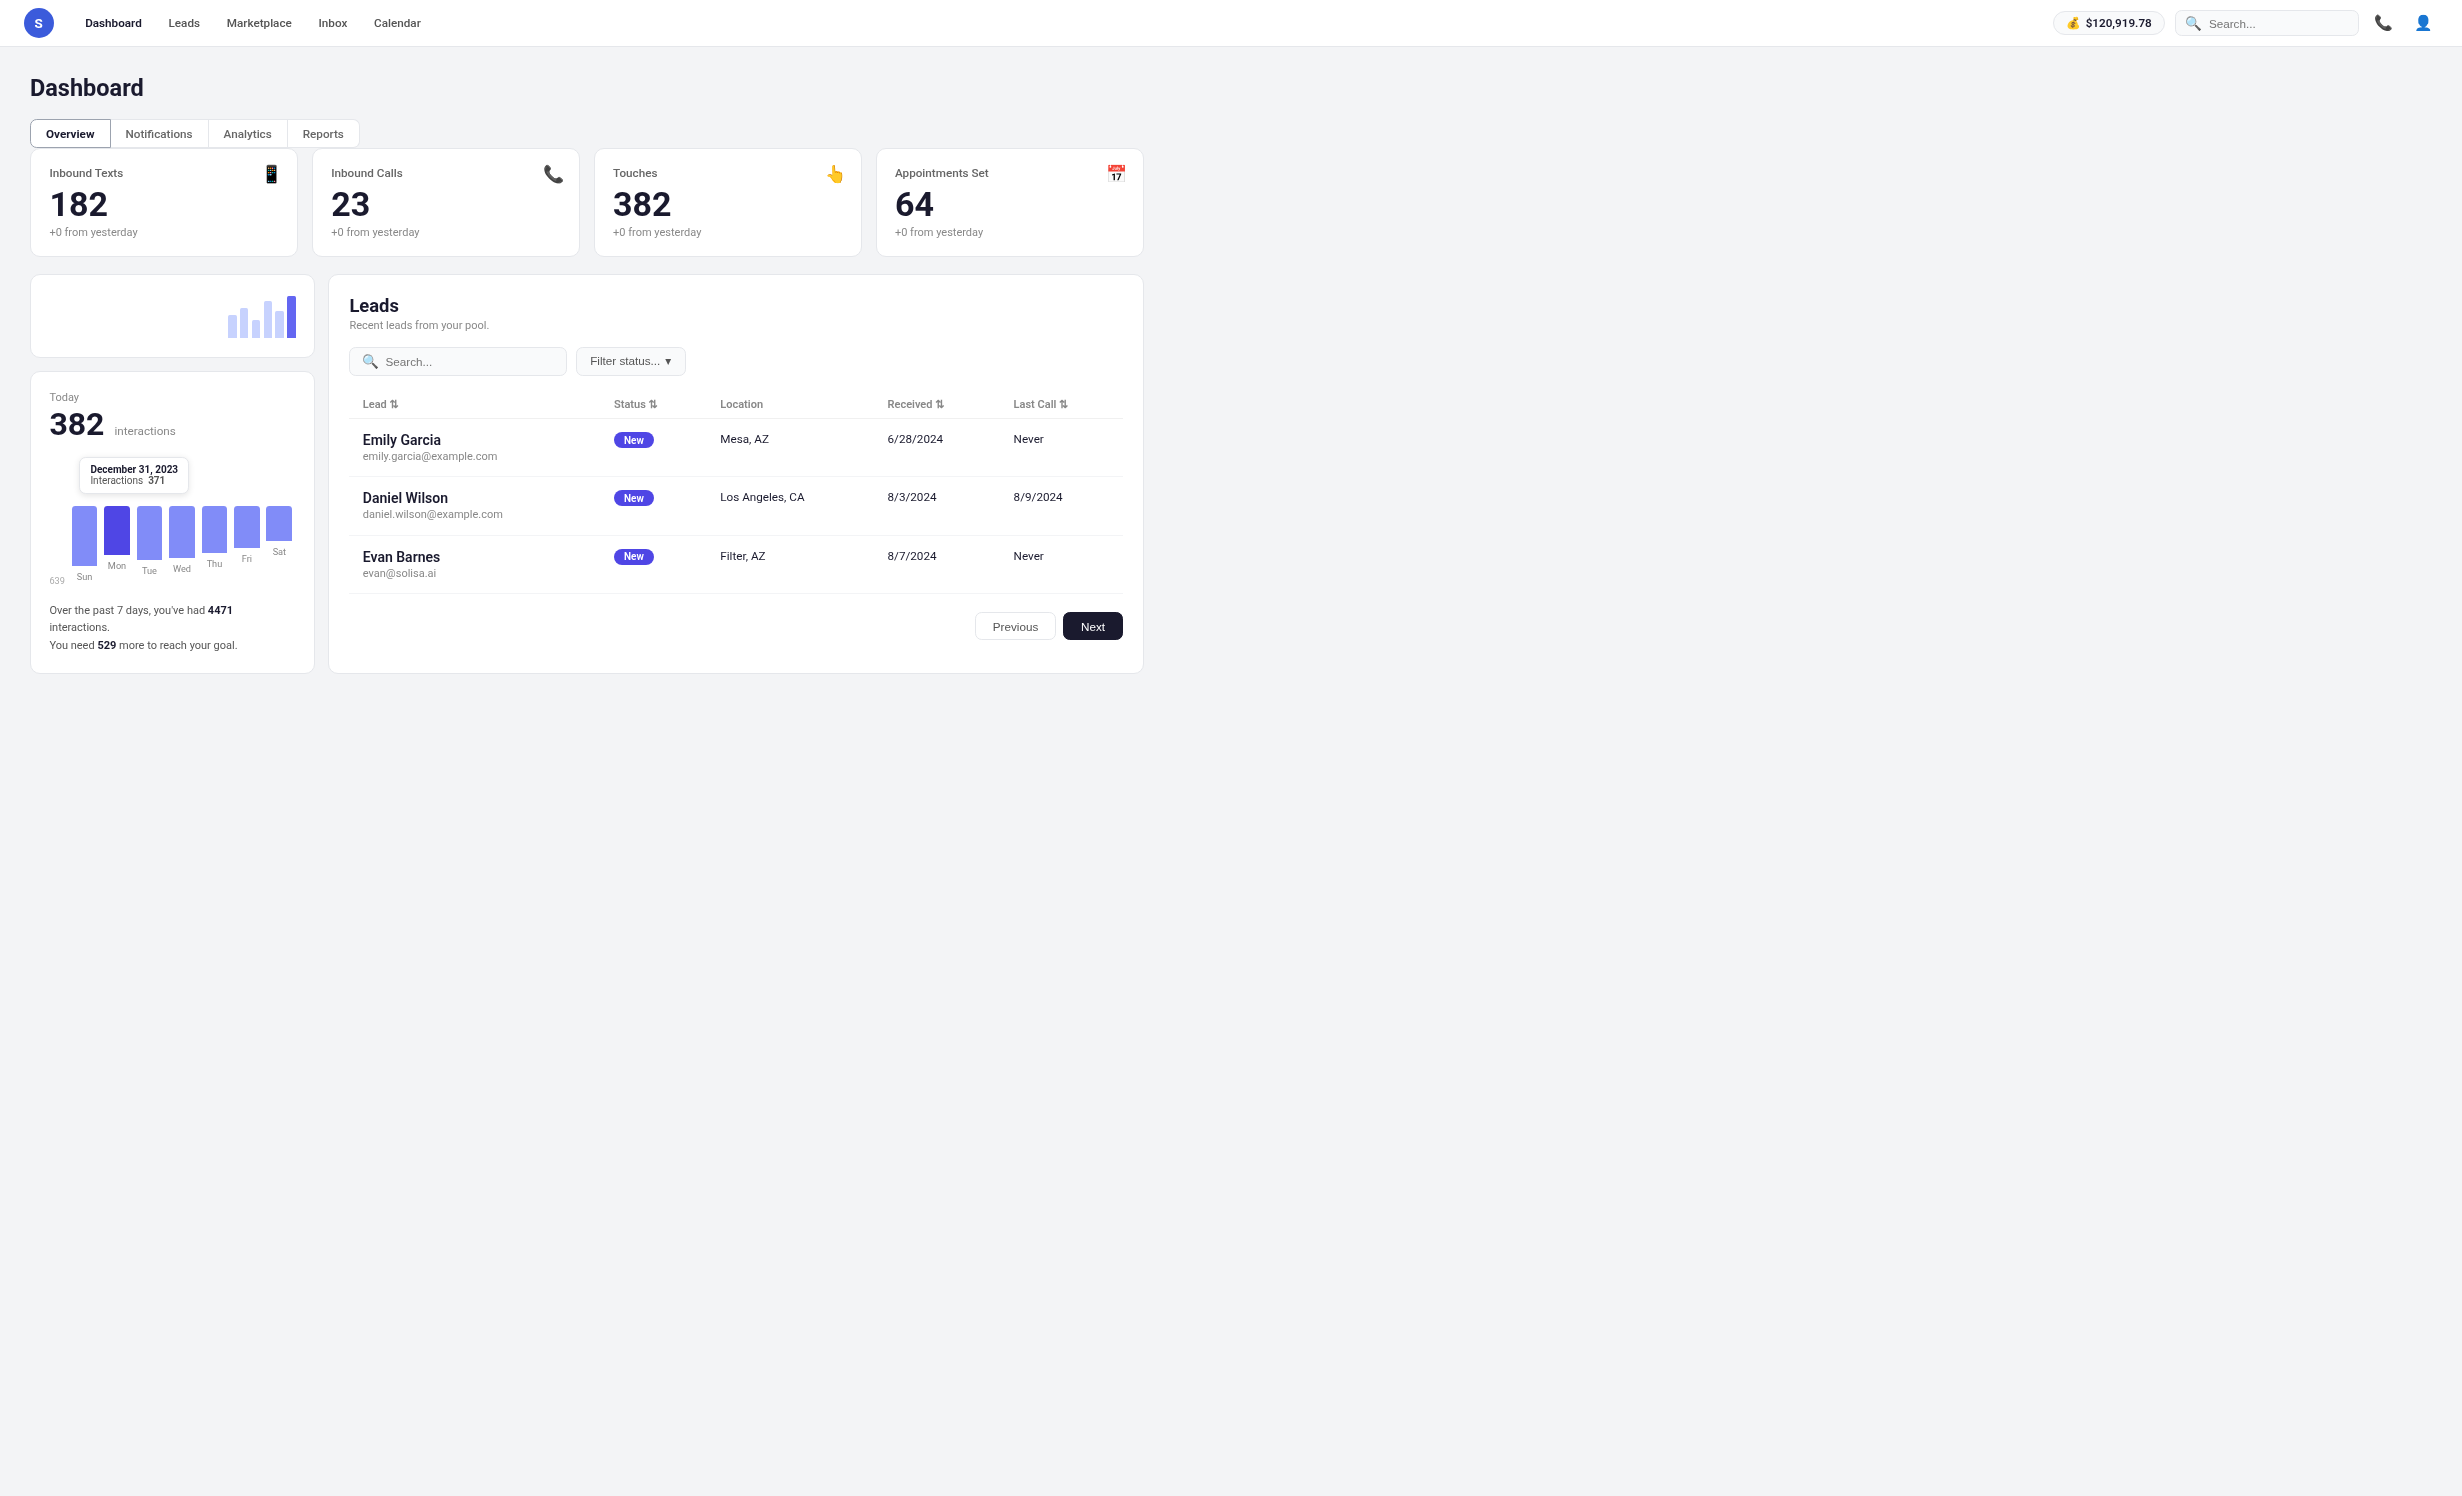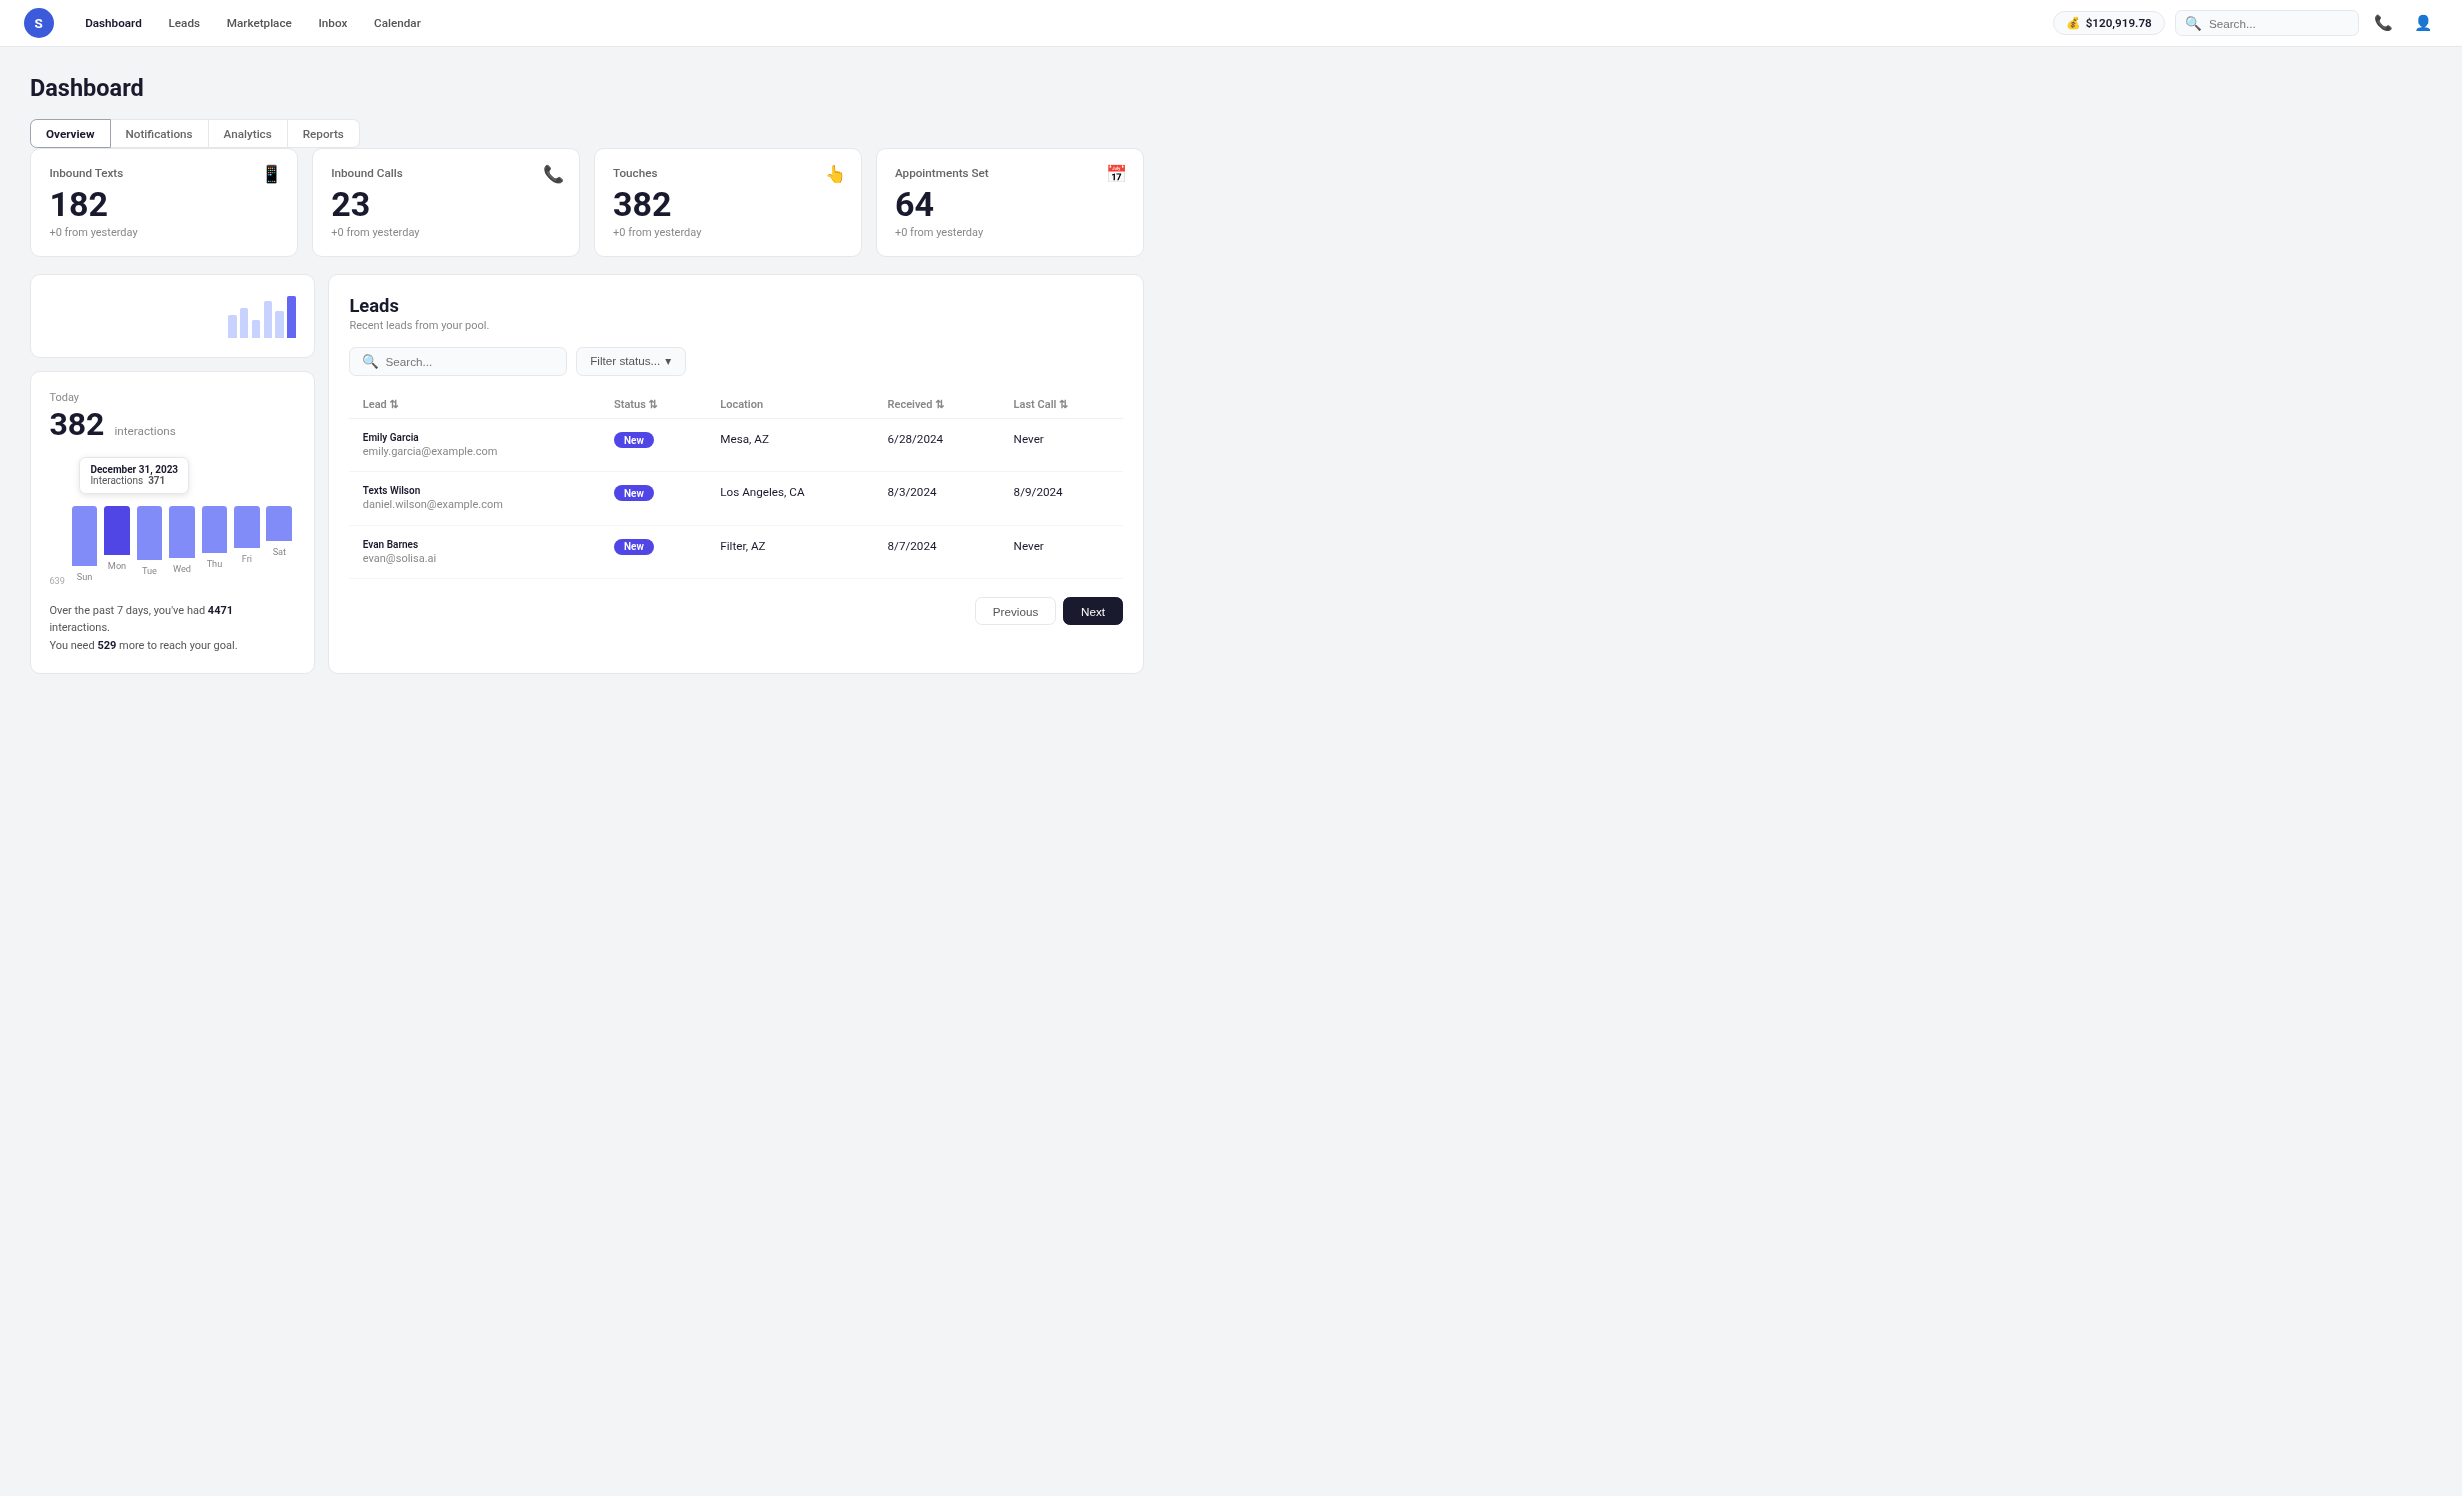--- a/index.html
+++ b/index.html
@@ -393,21 +393,21 @@
       gap: 3.4px;
       cursor: pointer;
     }
     .leads-table td {
       padding: 13.4px 13.4px;
       font-size: 11.7px;
       color: #1a1a2e;
       border-bottom: 0.8px solid #f3f4f6;
       vertical-align: top;
     }
-    .lead-name { font-weight: 600; color: #1a1a2e; font-size: 10px; }
+    .lead-name { font-weight: 600; color: #1a1a2e; font-size: 14px; }
     .lead-email { color: #888; font-size: 11px; margin-top: 1.7px; }
     .badge-new {
       display: inline-block;
       background: #4f46e5;
       color: #fff;
       border-radius: 17px;
       padding: 2.5px 10px;
       font-size: 10px;
       font-weight: 600;
     }
@@ -625,21 +625,21 @@
             <td>
               <span class="badge-new">New</span>
             </td>
             <td>Mesa, AZ</td>
             <td>6/28/2024</td>
             <td>Never</td>
           </tr>
 
           <tr class="table-row">
             <td>
-              <div class="lead-name">Texts Wilson</div>
+              <div class="lead-name">Daniel Wilson</div>
               <div class="lead-email">daniel.wilson@example.com</div>
             </td>
             <td>
               <span class="badge-new">New</span>
             </td>
             <td>Los Angeles, CA</td>
             <td>8/3/2024</td>
             <td>8/9/2024</td>
           </tr>
 

